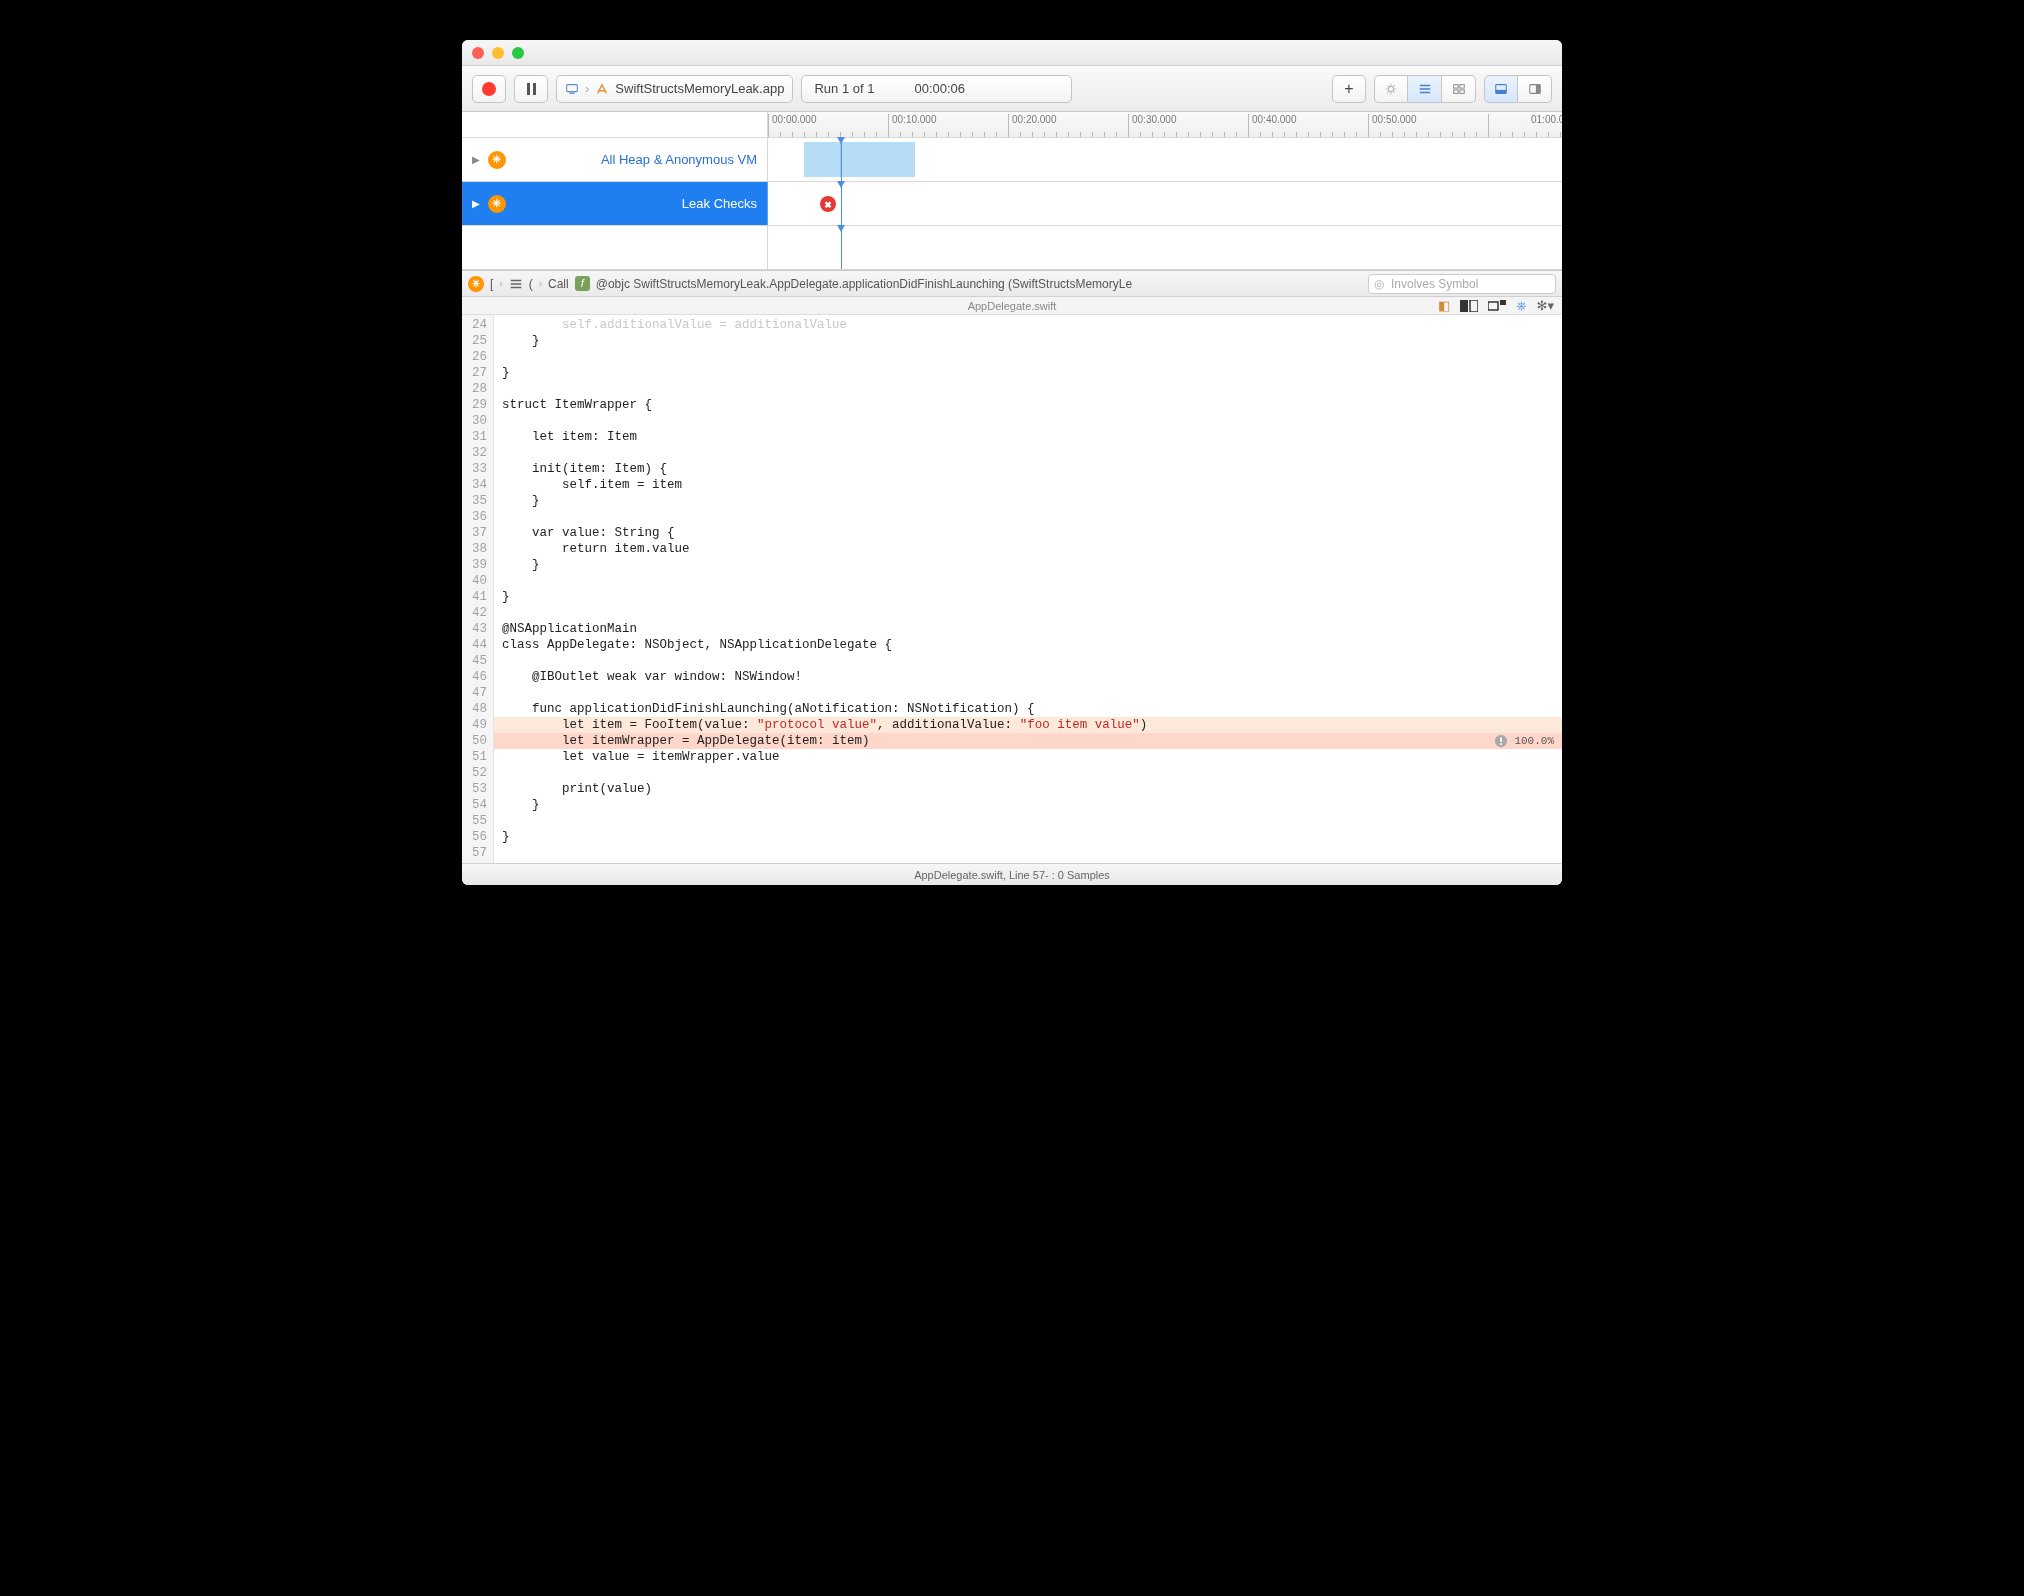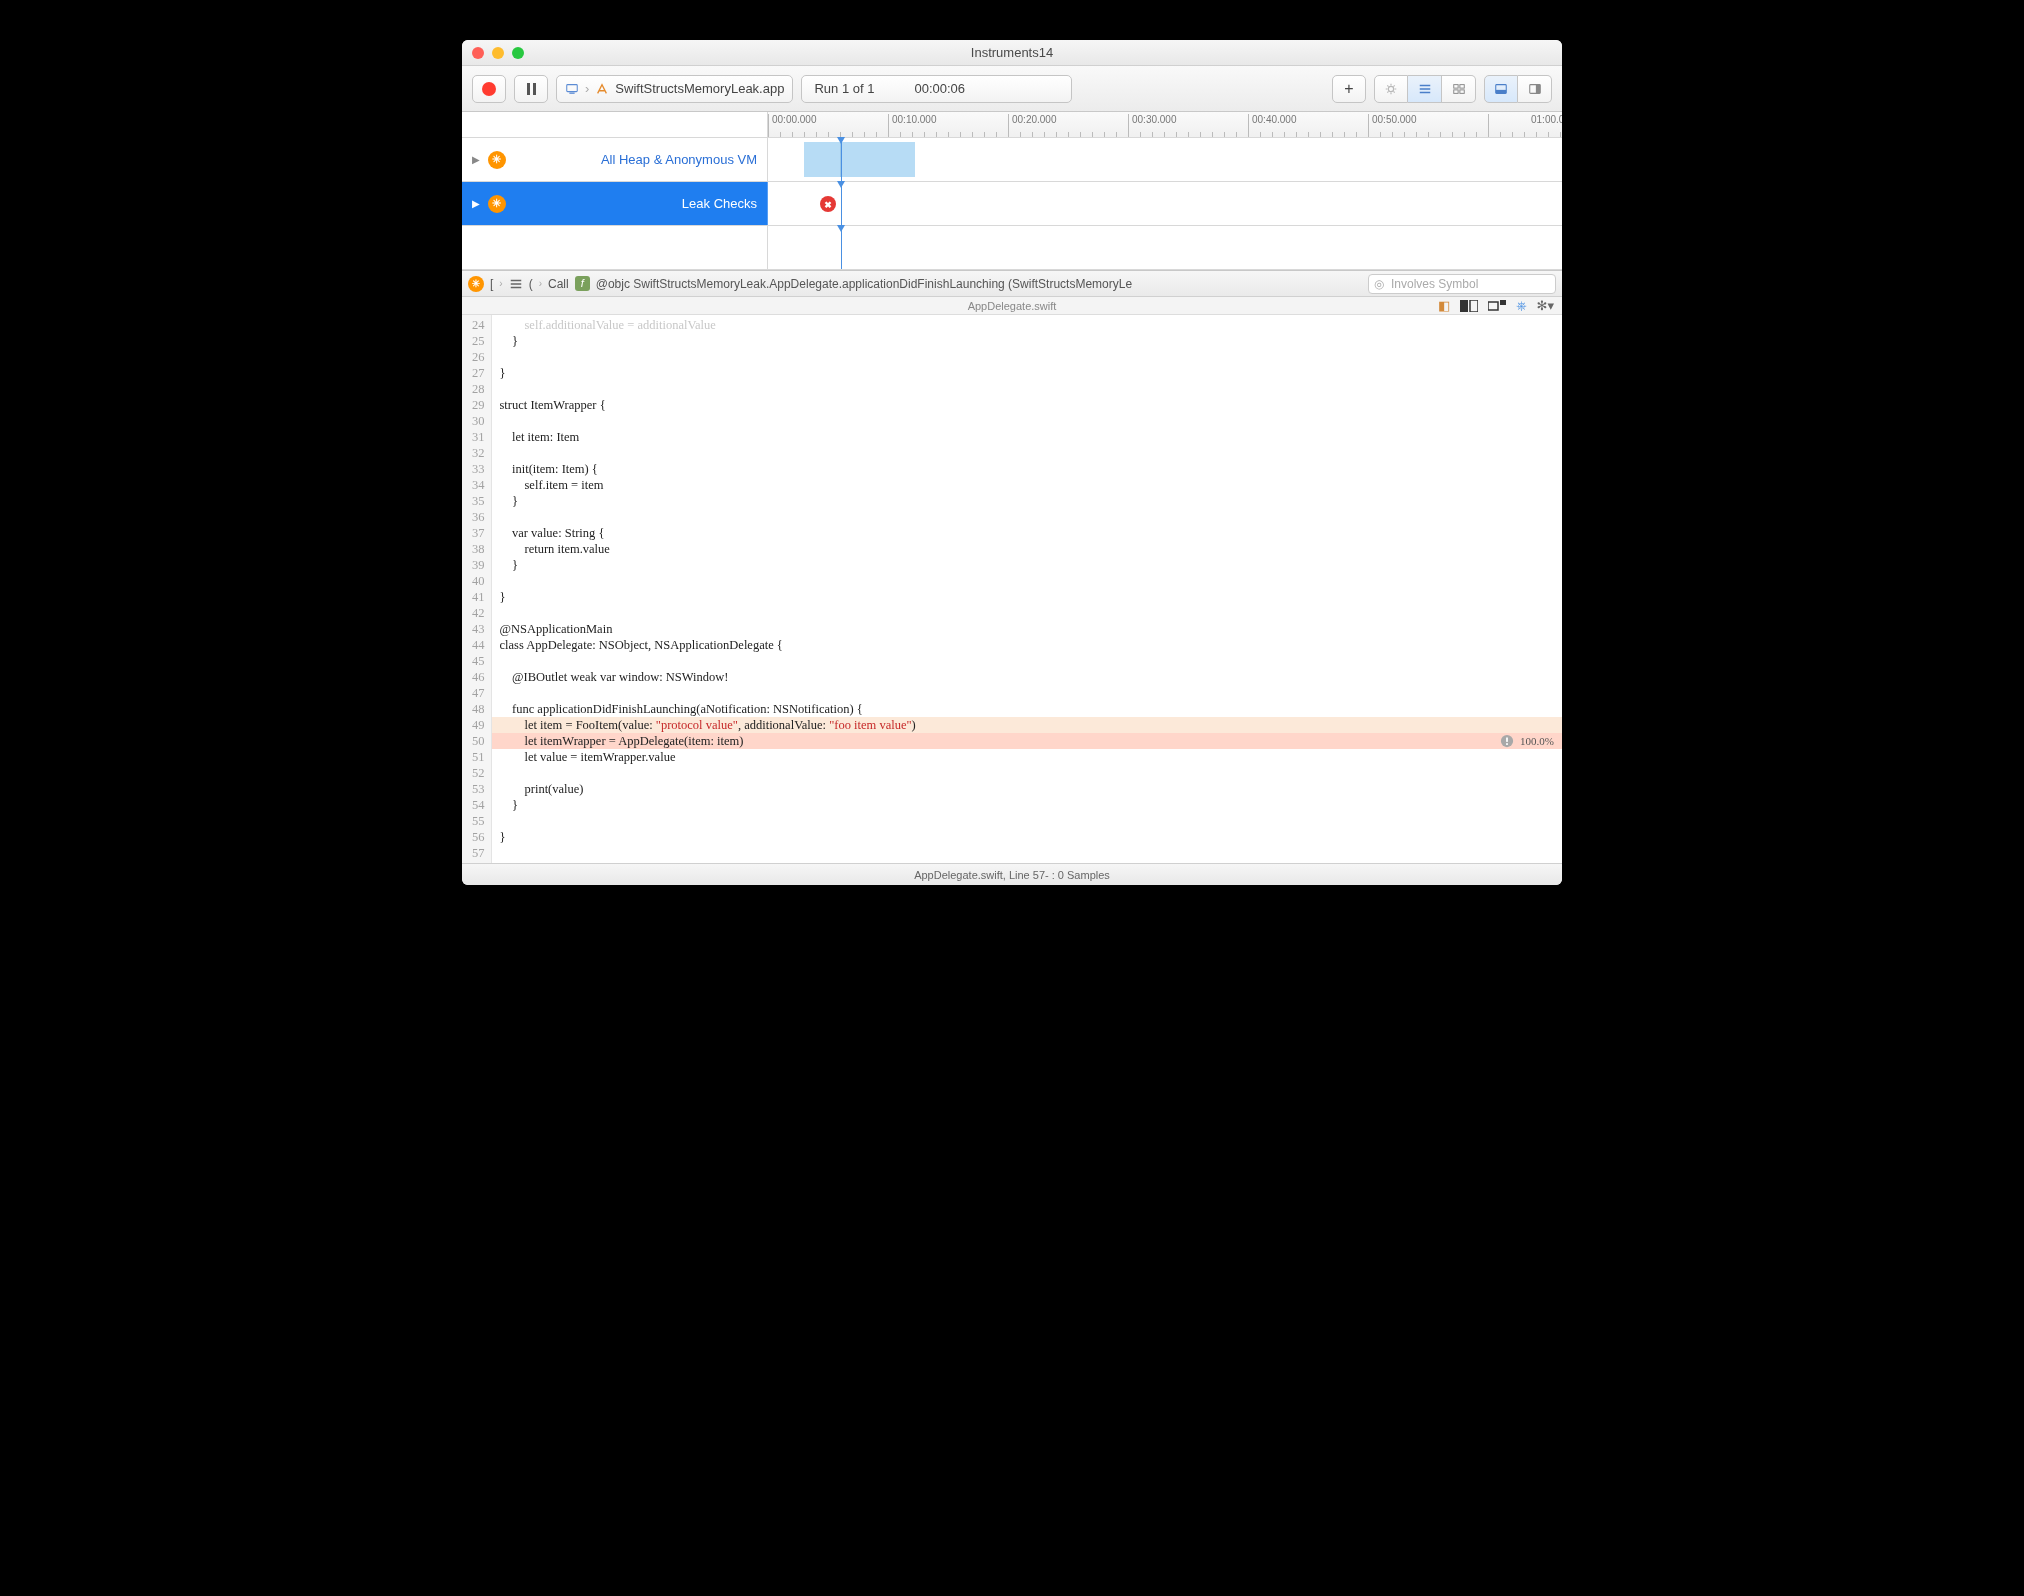--- a/index.html
+++ b/index.html
@@ -52,21 +52,21 @@
   .subtoolbar { display:flex; align-items:center; height:26px; background:linear-gradient(#f6f6f6,#eaeaea); border-bottom:1px solid #d0d0d0; padding:0 6px; gap:6px; font-size:12px; color:#555;}
   .sub-item { display:flex; align-items:center; gap:4px; white-space:nowrap; }
   .chev-sm { color:#aaa; font-size:10px; }
   .breadcrumb-main { flex:1; overflow:hidden; text-overflow:ellipsis; }
   .search-field { border:1px solid #ccc; border-radius:4px; height:20px; padding:0 6px 0 22px; width:188px; background:#fff; position:relative; color:#aaa; font-size:12px; display:flex; align-items:center;}
   .search-field::before { content:'◎'; position:absolute; left:5px; color:#aaa;}
 
   .file-header { height:18px; background:#f4f4f4; border-bottom:1px solid #ddd; text-align:center; font-size:11px; color:#888; display:flex; align-items:center; justify-content:center; position:relative;}
   .file-header .right-icons { position:absolute; right:8px; display:flex; gap:10px; align-items:center; color:#666; font-size:13px;}
 
-  .code-area { background:#fff; display:flex; font-family: Liberation Serif, serif; font-size:12.5px; line-height:16px; overflow:hidden; }
+  .code-area { background:#fff; display:flex; font-family: Liberation Mono, monospace; font-size:12.5px; line-height:16px; overflow:hidden; }
   .gutter { background:#f5f5f5; border-right:1px solid #e4e4e4; color:#a2a2a2; text-align:right; padding:2px 6px 2px 10px; user-select:none; }
   .gutter div { height:16px; }
   .code { flex:1; padding:2px 0; white-space:pre; color:#222; position:relative; overflow:hidden;}
   .code .ln { height:16px; padding-left:8px; }
   .code .hi-pink { background:#ffd6ca; }
   .code .hi-tan { background:#fce9d9; }
   .str { color:#c62828; }
   .badge-right { position:absolute; right:8px; background:transparent; color:#555; font-size:11px; display:flex; align-items:center; gap:6px;}
   .badge-right .warn { width:14px; height:14px; }
 
@@ -78,21 +78,20 @@
 <body>
 
 <div class="window">
 
   <div class="titlebar">
     <div class="traffic">
       <div class="dot red"></div>
       <div class="dot yellow"></div>
       <div class="dot green"></div>
     </div>
-    <div class="title">Instruments14</div>
   </div>
 
   <div class="toolbar">
     <div class="btn">
         <span class="rec-dot"></span>
       </div>
     <div class="btn">
         <span class="pause-bars">
           <span></span>
           <span></span>

